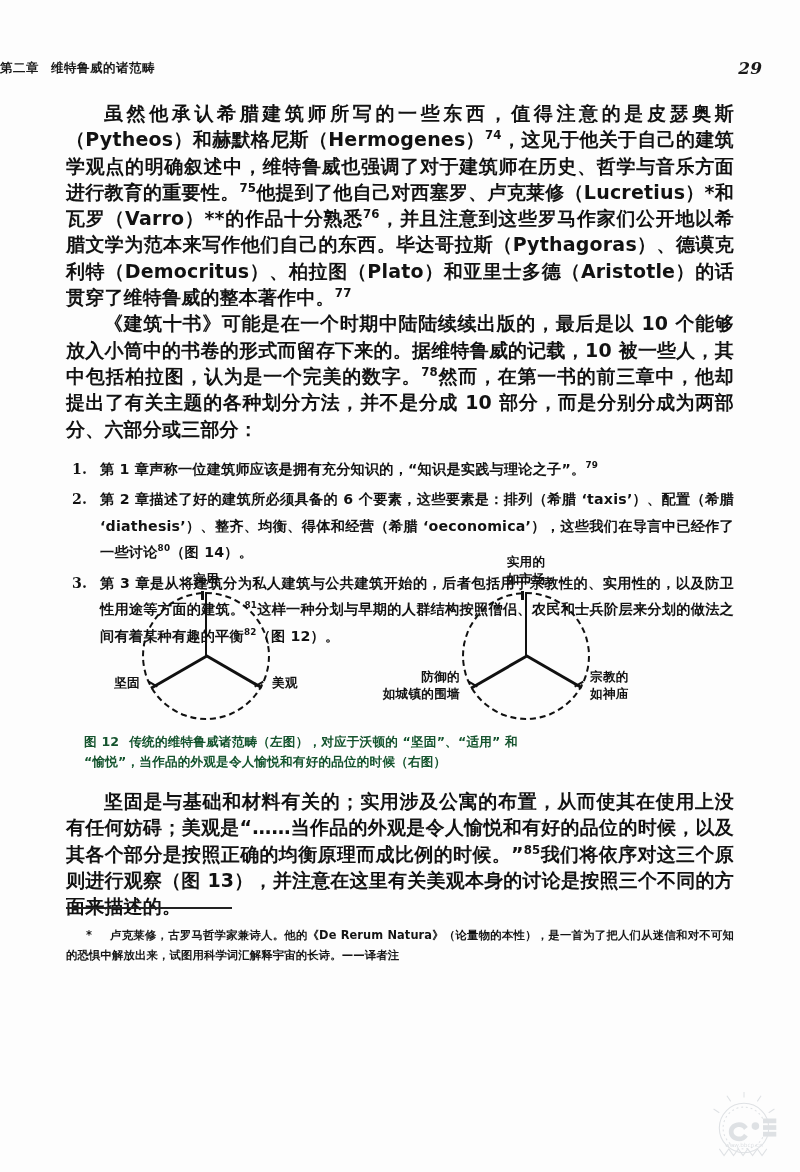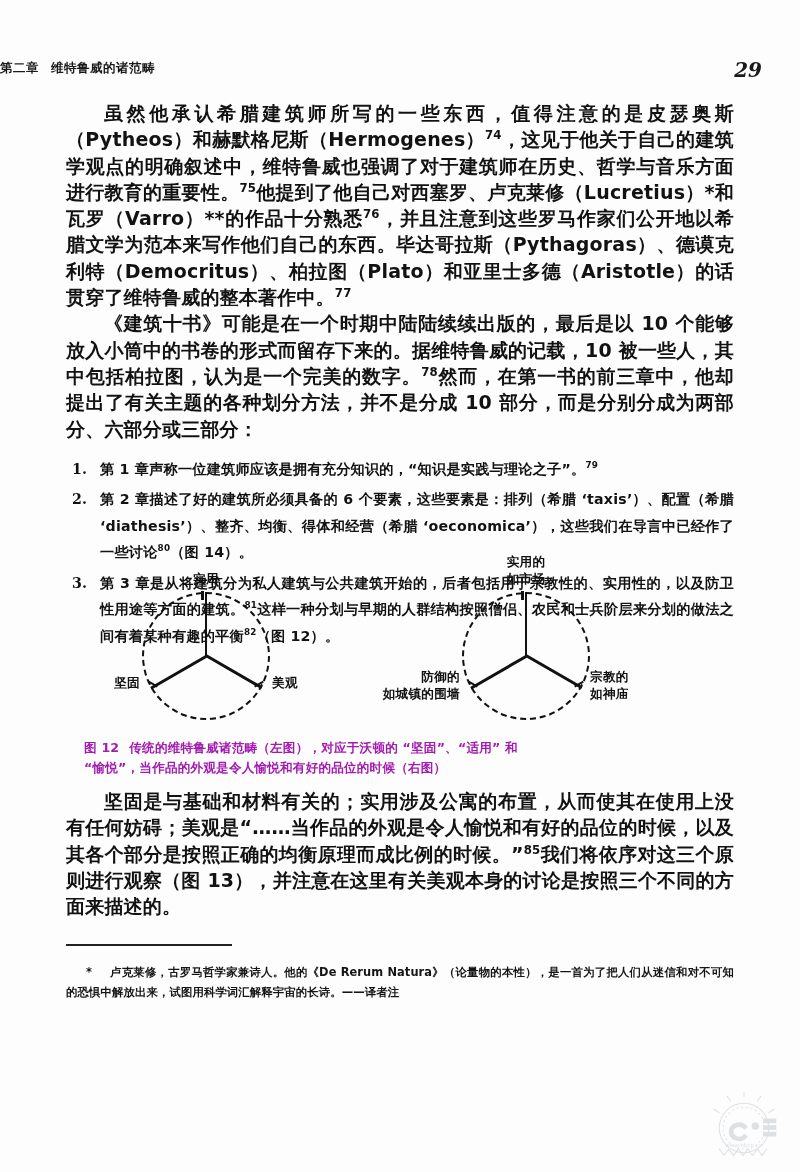--- a/index.html
+++ b/index.html
@@ -44,21 +44,21 @@
     display: inline-block;
     width: 12px;
   }
   .rh-pageno {
     position: absolute;
     right: 38px;
     top: -2px;
     font-family: "DejaVu Serif", "Liberation Serif", serif;
     font-style: italic;
     font-weight: bold;
-    font-size: 20px;
+    font-size: 17px;
     color: #1a1a1a;
   }
 
   
   .body-col {
     position: absolute;
     left: 66px;
     width: 668px;
     top: 100px;
   }
@@ -177,45 +177,45 @@
     line-height: 17px;
     color: #111;
     white-space: nowrap;
     letter-spacing: 0.3px;
   }
   .lbl.ctr { text-align: center; }
   .lbl.rt  { text-align: right; }
 
   .fig-caption {
     position: relative;
-    margin-top: 10px;
+    margin-top: 4px;
     font-size: 12.6px;
     line-height: 20px;
     font-weight: bold;
-    color: #a21caf;
+    color: #14532d;
     letter-spacing: 0.2px;
     padding-left: 18px;
   }
   .fig-caption .fignum { font-weight: bold; }
   .fig-caption .capgap { display:inline-block; width: 10px; }
 
   
   .post-fig {
     position: absolute;
     left: 66px;
     width: 668px;
     top: 788px;
   }
 
   
   .footnotes {
     position: absolute;
     left: 66px;
     width: 668px;
-    top: 944px;
+    top: 907px;
   }
   .fn-rule {
     width: 166px;
     height: 1.6px;
     background: #222;
     margin-bottom: 16px;
   }
   .fn {
     font-size: 11.4px;
     line-height: 20.5px;

